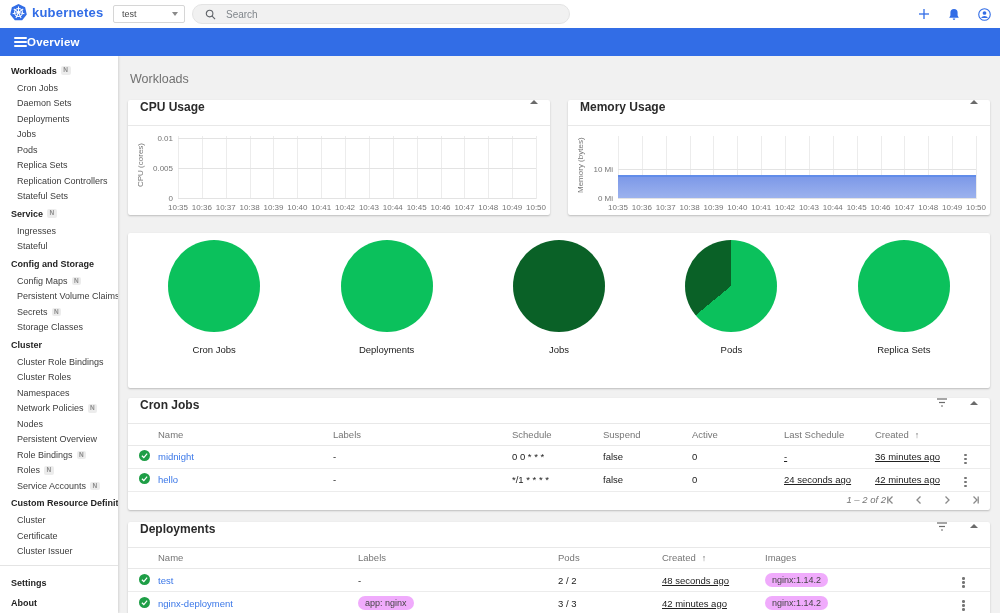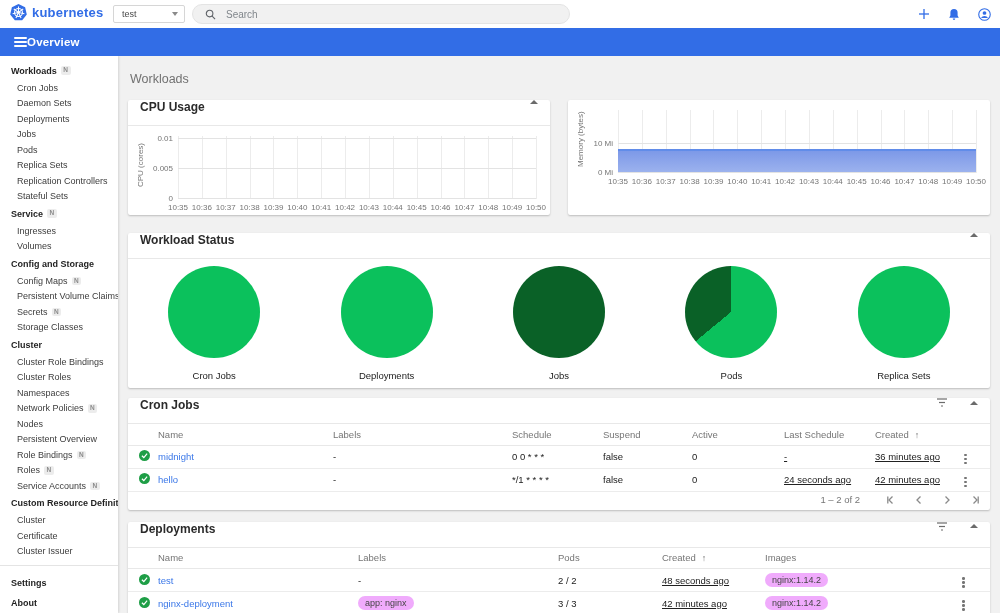--- a/index.html
+++ b/index.html
@@ -71,21 +71,21 @@
   table { border-collapse:collapse; table-layout:fixed; width:100%; }
   th { font-size:9.5px; font-weight:normal; color:#757575; text-align:left; height:21px; border-bottom:1px solid #e8e8e8; }
   td { font-size:9.5px; color:#212121; height:23px; border-bottom:1px solid #ececec; }
   .c-status { padding-left:11px; }
   .link { color:#3a77e8; text-decoration:none; cursor:pointer; }
   .u { text-decoration:underline; cursor:default; }
   .chip { background:#f0abfc; border-radius:8px; padding:2px 7px; font-size:9px; color:#444; display:inline-block; }
   .sort { margin-left:6px; color:#757575; font-size:9px; }
   .kebab { display:inline-flex; flex-direction:column; gap:1.5px; cursor:pointer; padding:2px; }
   .kebab i { width:2.5px; height:2.5px; background:#757575; border-radius:50%; display:block; }
-  .pagination { height:18px; display:flex; align-items:center; justify-content:flex-end; gap:26px; padding:0 10px 2px 0; }
+  .pagination { height:18px; display:flex; align-items:center; justify-content:flex-end; padding:0 10px 2px 0;font-style:italic; }
   .pg-range { font-size:9.5px; color:#757575; }
   .pg-icons { display:flex; align-items:center; gap:18px; }
   .pg-icons svg { cursor:pointer; }
 </style>
 </head>
 <body>
 
 <header class="topbar">
   <div class="logo">
     <svg width="17" height="17" viewBox="0 0 18 18">
@@ -202,21 +202,21 @@
       <span>Service</span>
       <span class="s-badge">N</span>
     </div>
 
     <div class="s-row item">
       <span>Ingresses</span>
 
     </div>
 
     <div class="s-row item">
-      <span>Volumes</span>
+      <span>Stateful</span>
 
     </div>
 
     <div class="s-row section">
       <span>Config and Storage</span>
 
     </div>
 
     <div class="s-row item">
       <span>Config Maps</span>
@@ -377,20 +377,26 @@
               <span class="ylab">0.005</span>
             </div>
             <div class="hgrid" style="bottom: 95.2381%;">
               <span class="ylab">0.01</span>
             </div>
           </div>
       </div>
     </section>
 
     <section class="card chart-card">
+      <div class="card-head">
+        <span class="card-title">Memory Usage</span>
+        <span class="head-tools">
+            <span class="caret-up"></span>
+          </span>
+      </div>
       <div class="chart-wrap">
         <div class="y-axis-label">Memory (bytes)</div>
         <div class="plot" id="memPlot">
             <div class="vgrid" style="left: 0%;"></div>
             <span class="xlab" style="left: 0%;">10:35</span>
             <div class="vgrid" style="left: 6.66667%;"></div>
             <span class="xlab" style="left: 6.66667%;">10:36</span>
             <div class="vgrid" style="left: 13.3333%;"></div>
             <span class="xlab" style="left: 13.3333%;">10:37</span>
             <div class="vgrid" style="left: 20%;"></div>
@@ -425,26 +431,20 @@
             </div>
             <div class="hgrid" style="bottom: 46.729%;">
               <span class="ylab">10 Mi</span>
             </div>
           </div>
       </div>
     </section>
   </div>
 
   <section class="card status-card">
-    <div class="card-head">
-      <span class="card-title">Workload Status</span>
-      <span class="head-tools">
-          <span class="caret-up"></span>
-        </span>
-    </div>
     <div class="pies">
 
         <div class="pie-cell">
           <div class="pie" style="background: rgb(11, 193, 92);"></div>
           <div class="pie-label">Cron Jobs</div>
         </div>
 
         <div class="pie-cell">
           <div class="pie" style="background: rgb(11, 193, 92);"></div>
           <div class="pie-label">Deployments</div>

